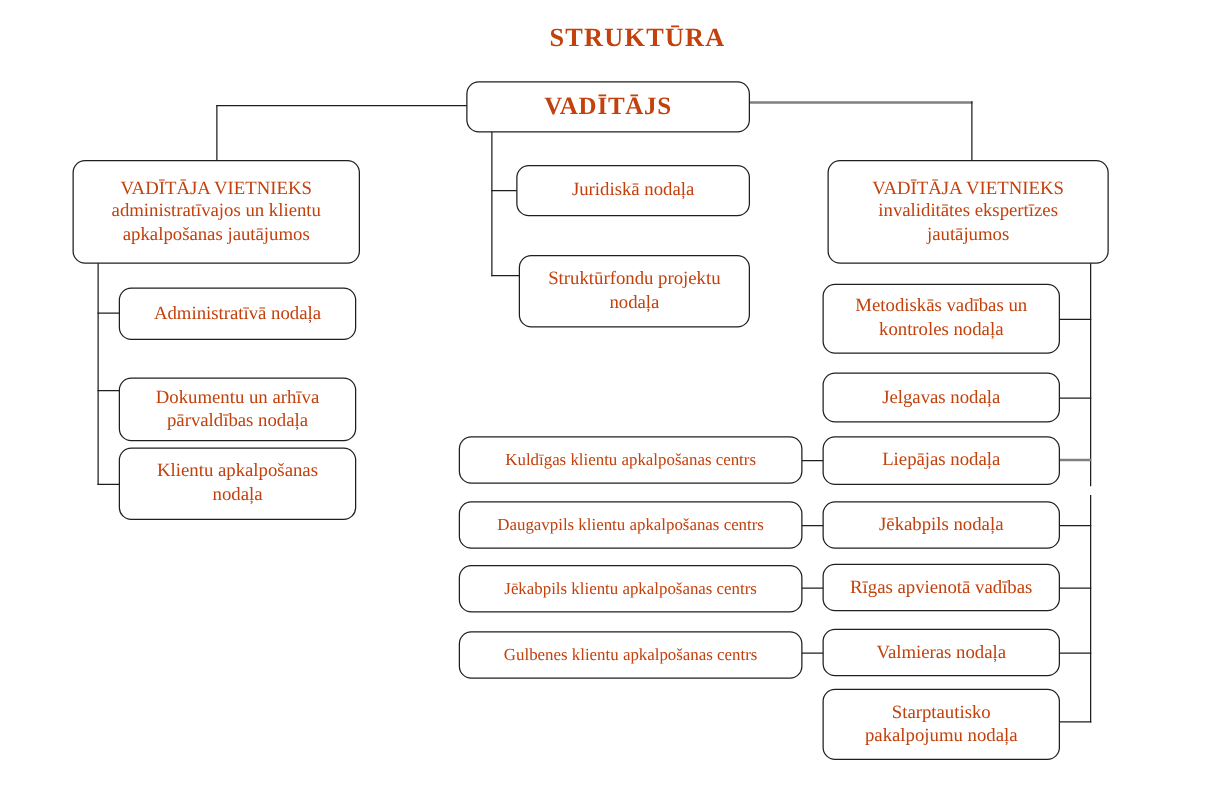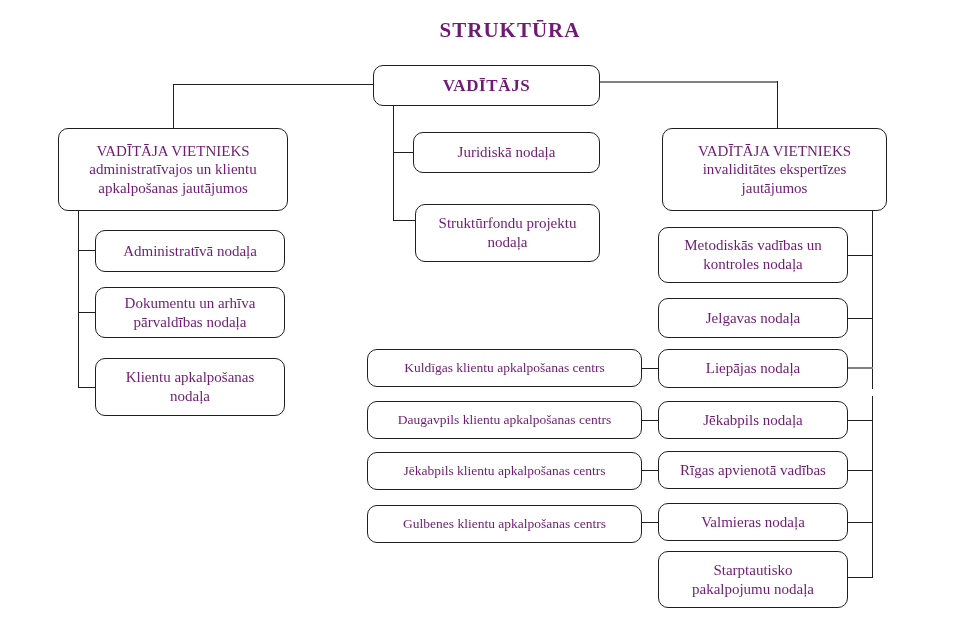--- a/index.html
+++ b/index.html
@@ -1,41 +1,41 @@
 <!DOCTYPE html>
 <html><head>
 <meta charset="utf-8">
 <style>
   html,body{margin:0;padding:0;background:#ffffff;}
   .canvas{
     position:relative;width:912px;height:632px;background:#ffffff;overflow:hidden;
-    font-family:"Liberation Serif","DejaVu Serif",serif;color:#701a75;
+    font-family:"Liberation Serif","DejaVu Serif",serif;color:#c2410c;
   }
   .title{
     position:absolute;left:377px;top:18px;width:266px;margin:0;
     text-align:center;font-size:21px;font-weight:bold;letter-spacing:1px;
   }
   .node{
     position:absolute;box-sizing:border-box;background:#ffffff;
     border:1.5px solid #1f1f1f;border-radius:10px;
     display:flex;align-items:center;justify-content:center;
     text-align:center;font-size:15px;line-height:1.24;
     white-space:pre-line;padding:2px 6px;
   }
-  .bold{font-weight:bold;font-size:17px;letter-spacing:0.6px;}
+  .bold{font-weight:bold;font-size:20px;letter-spacing:0.6px;}
   .small{font-size:13.5px;}
   .hl{position:absolute;height:1.4px;background:#1f1f1f;}
   .vl{position:absolute;width:1.4px;background:#1f1f1f;}
   .gray{background:#808080;height:2.2px;}
 
   
   .n-director{left:373px;top:65px;width:227px;height:41px;}
   .n-deputy-admin{left:58px;top:128px;width:230px;height:83px;}
   .n-admin{left:95px;top:230px;width:190px;height:42px;}
-  .n-documents{left:95px;top:287px;width:190px;height:51px;}
+  .n-documents{left:95px;top:302px;width:190px;height:51px;}
   .n-client{left:95px;top:358px;width:190px;height:58px;}
   .n-legal{left:413px;top:132px;width:187px;height:41px;}
   .n-funds{left:415px;top:204px;width:185px;height:58px;}
   .n-deputy-dis{left:662px;top:128px;width:225px;height:83px;}
   .n-method{left:658px;top:227px;width:190px;height:56px;}
   .n-jelgava{left:658px;top:298px;width:190px;height:40px;text-align:center;}
   .n-liepaja{left:658px;top:349px;width:190px;height:39px;}
   .n-rezekne{left:658px;top:401px;width:190px;height:38px;}
   .n-riga{left:658px;top:451px;width:190px;height:38px;}
   .n-valmiera{left:658px;top:503px;width:190px;height:38px;}

